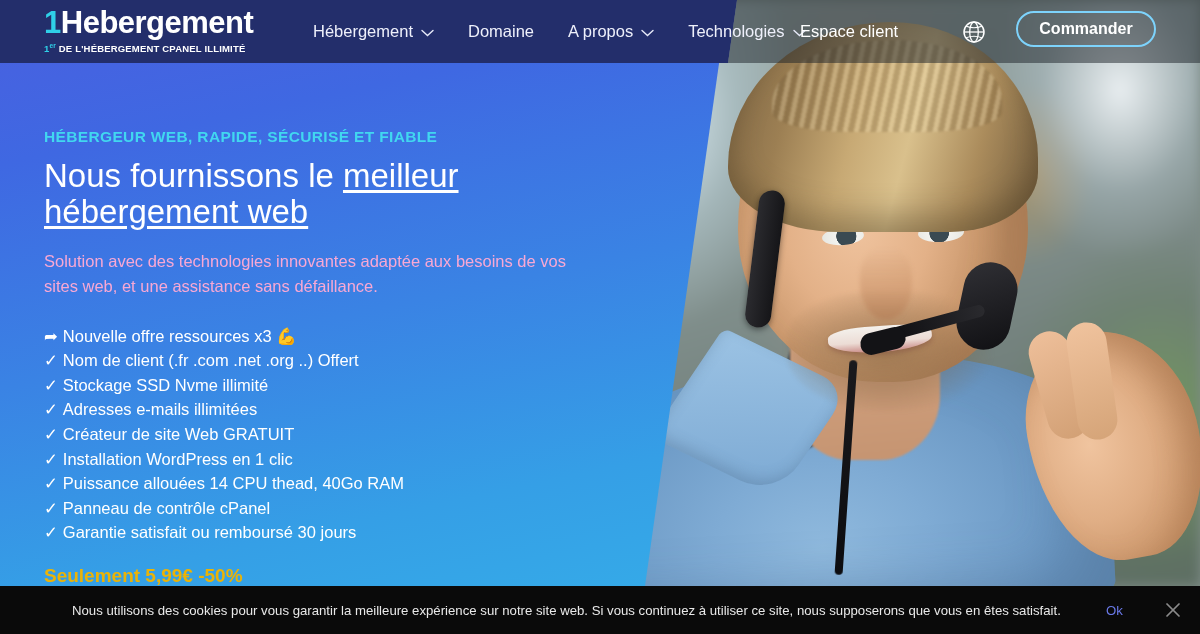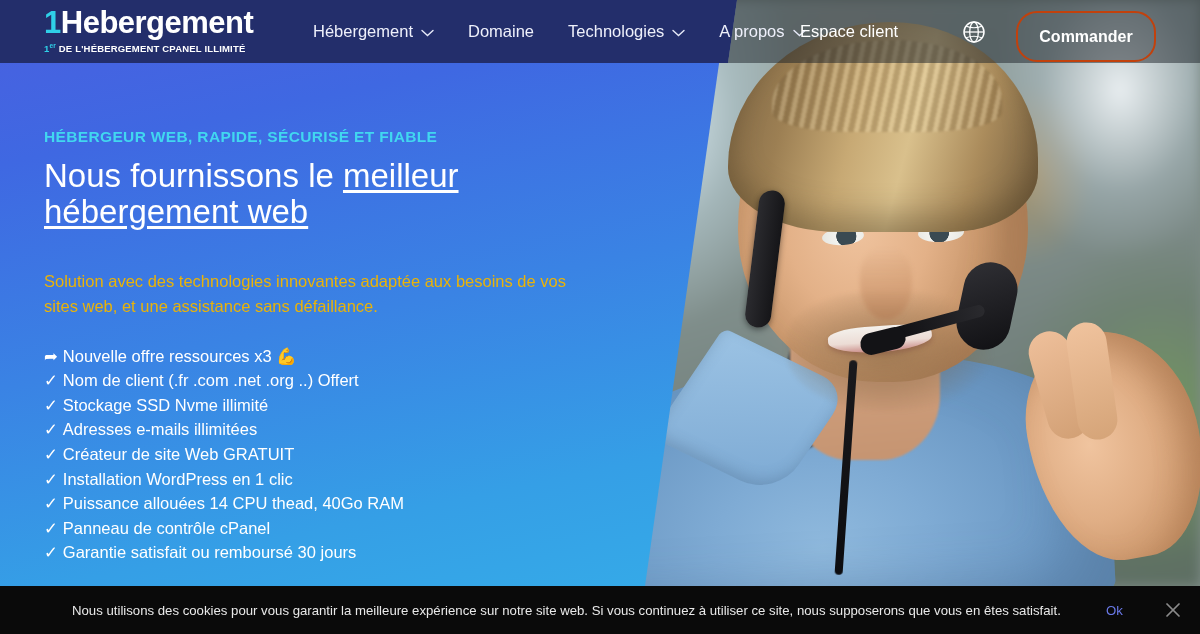--- a/index.html
+++ b/index.html
@@ -204,39 +204,39 @@
     position:absolute; left:800px; top:0; height:63px;
     display:flex; align-items:center;
     color:#ffffff; font-size:16.5px; white-space:nowrap; cursor:pointer;
   }
   .globe {
     position:absolute; left:962px; top:20px;
     width:24px; height:24px; cursor:pointer;
   }
   .commander {
     position:absolute; left:1016px; top:11px;
-    width:140px; height:51px; border:2px solid #c2410c;
+    width:140px; height:36px; border:2px solid #7dd3fc;
     border-radius:21px; color:#fff; font-size:16px; font-weight:bold;
     display:flex; align-items:center; justify-content:center;
     background:transparent; cursor:pointer; white-space:nowrap;
   }
 
   
   .hero { position:absolute; left:44px; top:128px; width:600px; z-index:4; }
   .eyebrow {
     color:#41d7f0; font-size:15.5px; font-weight:bold;
     letter-spacing:.35px; white-space:nowrap;
   }
   .headline {
     margin-top:12px; color:#ffffff; font-size:33px;
     line-height:1.08; font-weight:normal; max-width:470px;
   }
   .headline u { text-decoration:underline; text-underline-offset:3px; }
   .subtext {
-    margin-top:40px; color:#eab308; font-size:16.5px; line-height:1.47;
+    margin-top:20px; color:#f9a8d4; font-size:16.5px; line-height:1.47;
     max-width:545px;
   }
   .features { margin-top:26px; }
   .feat {
     color:#ffffff; font-size:16.5px; line-height:1.49;
     white-space:nowrap;
   }
   .feat .mk { display:inline-block; margin-right:5px; }
   .price-line {
     margin-top:20px; color:#eab308; font-size:19px; font-weight:bold;
@@ -311,29 +311,29 @@
         <span class="chev">
             <svg width="13" height="8" viewBox="0 0 13 8">
               <path d="M1 1.5 L6.5 6.5 L12 1.5" stroke="#e6e9f8" stroke-width="1.4" fill="none" stroke-linecap="round"></path>
             </svg>
           </span>
       </div>
       <div class="nav-item">
         <span>Domaine</span>
       </div>
       <div class="nav-item">
-        <span>Technologies</span>
+        <span>A propos</span>
         <span class="chev">
             <svg width="13" height="8" viewBox="0 0 13 8">
               <path d="M1 1.5 L6.5 6.5 L12 1.5" stroke="#e6e9f8" stroke-width="1.4" fill="none" stroke-linecap="round"></path>
             </svg>
           </span>
       </div>
       <div class="nav-item">
-        <span>A propos</span>
+        <span>Technologies</span>
         <span class="chev">
             <svg width="13" height="8" viewBox="0 0 13 8">
               <path d="M1 1.5 L6.5 6.5 L12 1.5" stroke="#e6e9f8" stroke-width="1.4" fill="none" stroke-linecap="round"></path>
             </svg>
           </span>
       </div>
     </nav>
 
     <div class="espace">Espace client</div>
 

